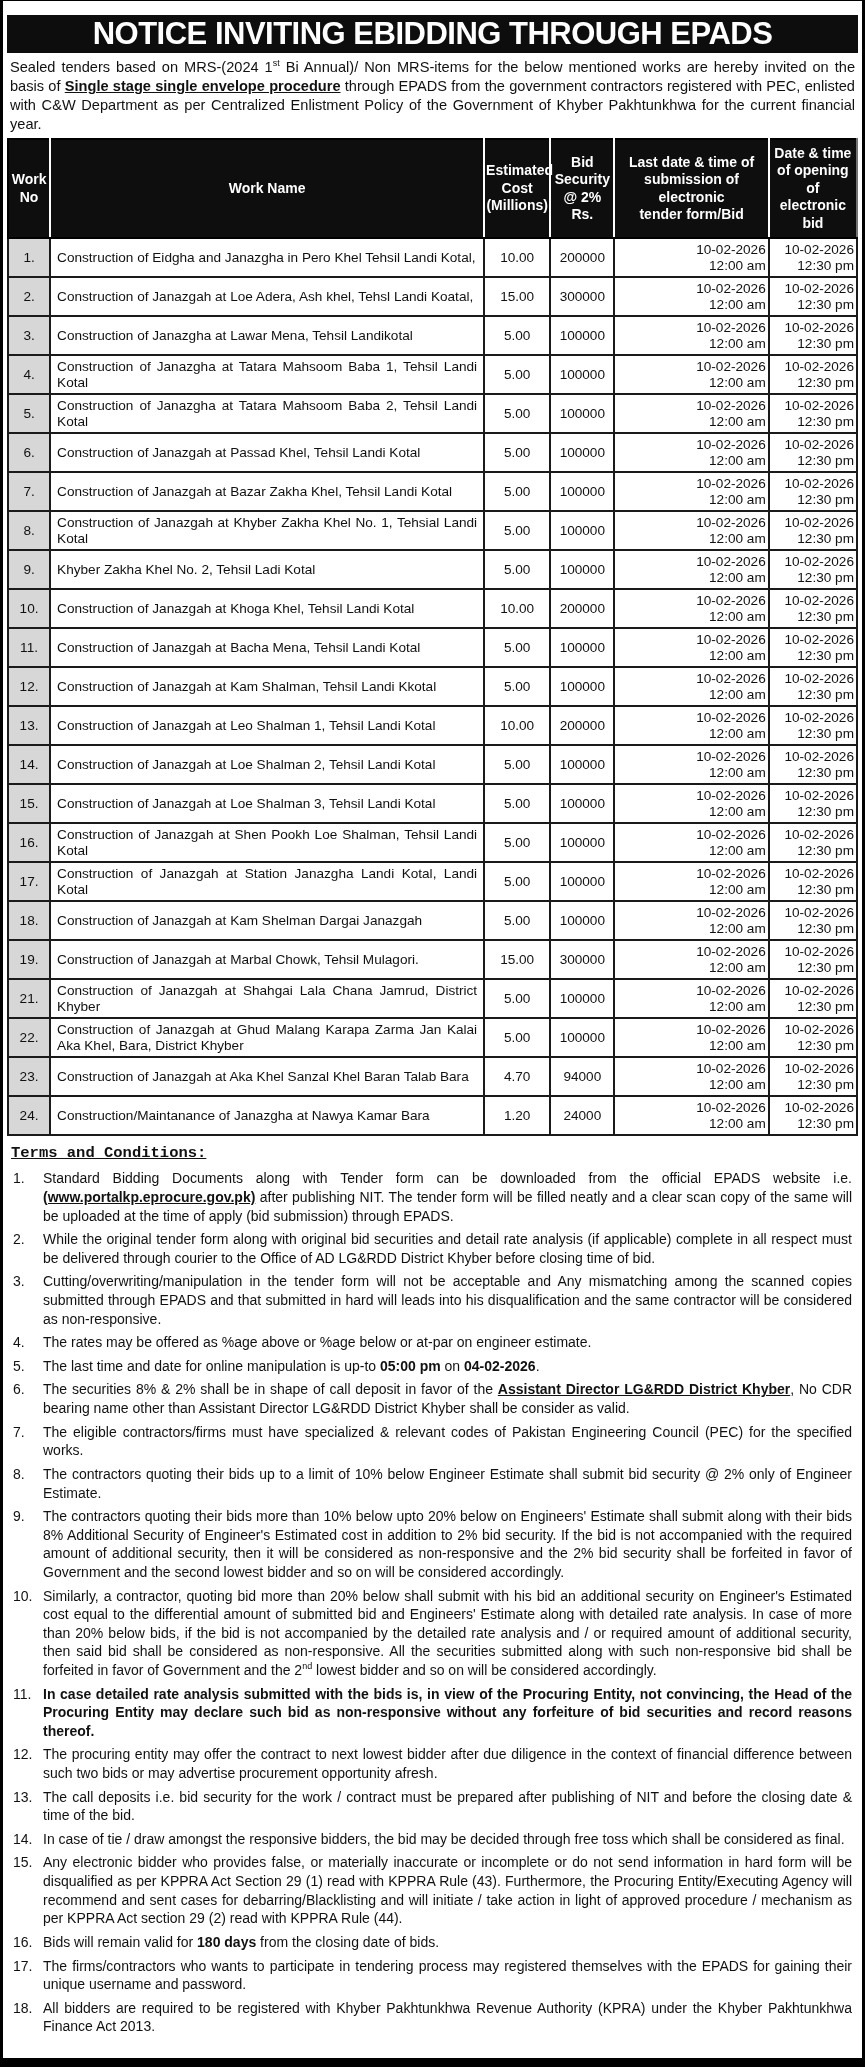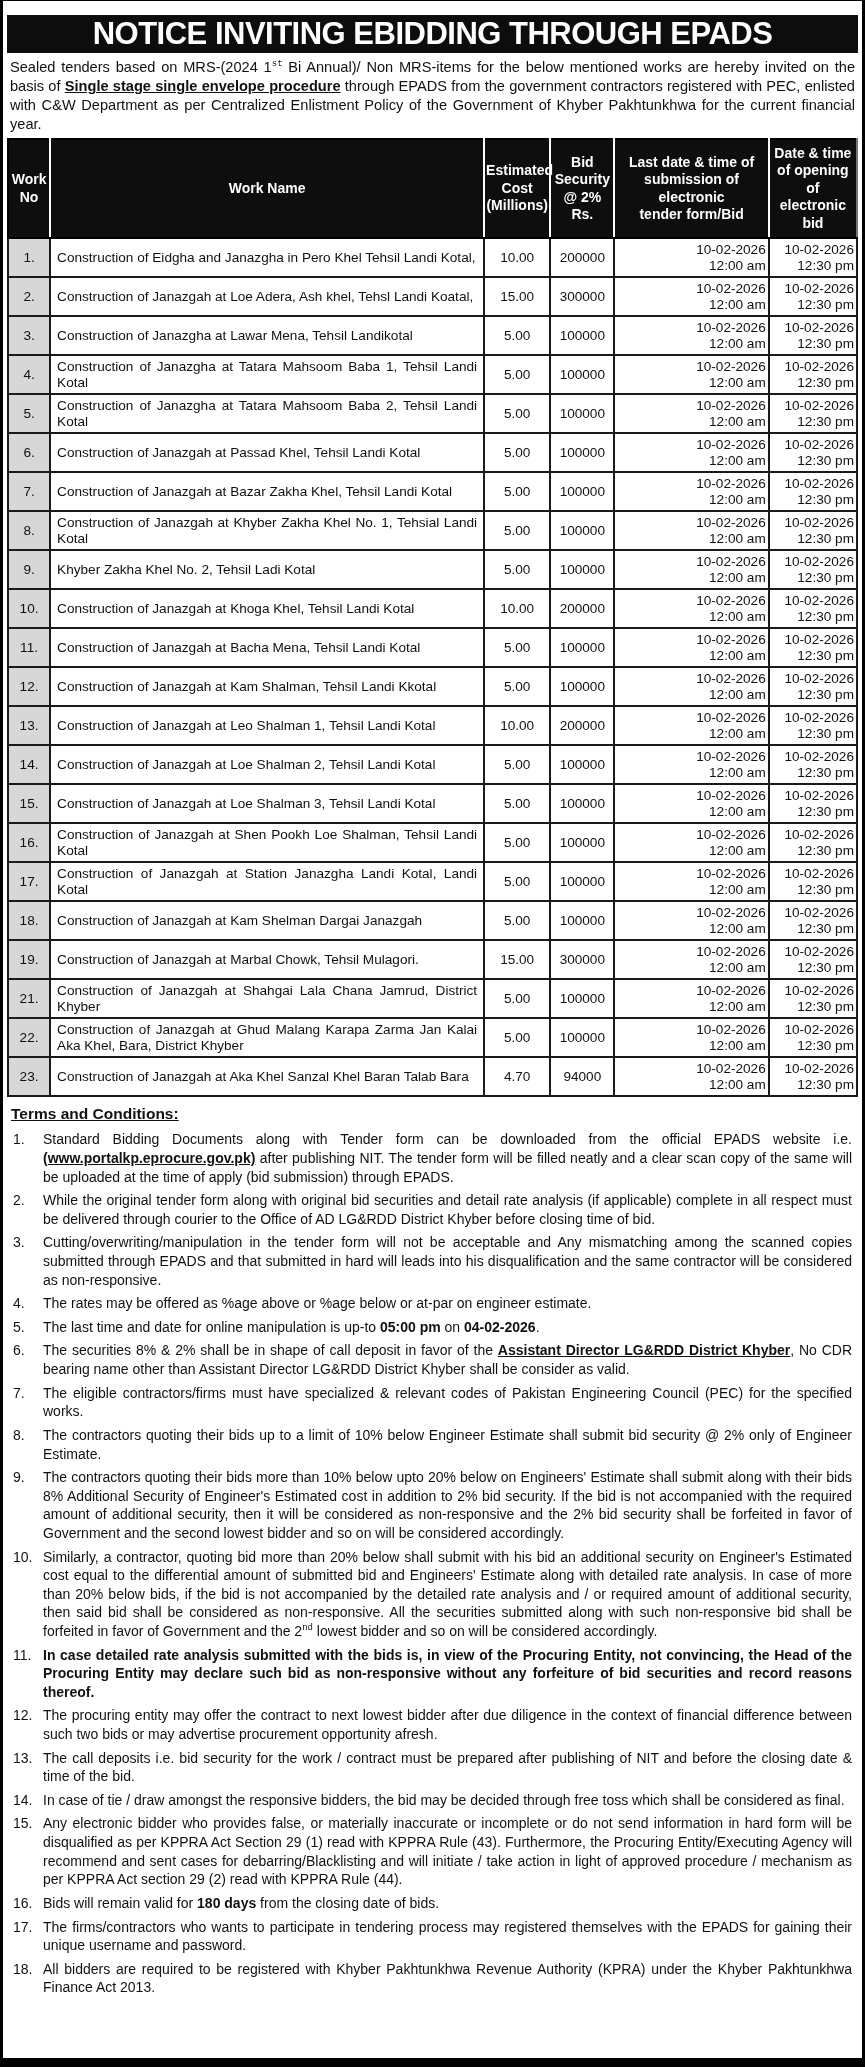--- a/index.html
+++ b/index.html
@@ -15,21 +15,21 @@
     background:#0d0d0d;color:#fff;text-align:center;
     font-weight:bold;font-size:31px;letter-spacing:-0.5px;
     padding:3px 0 4px 0;line-height:1.0;margin-top:12px;
   }
   
   .intro{
     font-size:14.6px;line-height:1.3;text-align:justify;
     padding:5px 3px 4px 3px;
   }
   .intro .b{font-weight:bold;}
-  sup{font-size:9px;font-family:Liberation Mono, monospace;}
+  sup{font-size:9px;}
   
   table.works{border-collapse:collapse;width:100%;table-layout:fixed;}
   table.works{border:2px solid #000;}
   th{
     background:#0e0e0e;color:#fff;font-weight:bold;font-size:14px;
     border:2px solid #fff;border-top:2px solid #000;border-bottom:2px solid #000;
     white-space:pre-line;padding:5px 1px;line-height:1.25;vertical-align:middle;
   }
   th:first-child{border-left:2px solid #000;}
   th:last-child{border-right:2px solid #737373;}
@@ -45,20 +45,21 @@
   col.c-name{width:433px;}
   col.c-cost{width:66px;}
   col.c-sec{width:64px;}
   col.c-sub{width:154px;}
   col.c-open{width:88px;}
   
   .terms{padding:6px 2px 4px 2px;}
   .terms-heading{
     font-weight:bold;font-size:15.5px;text-decoration:underline;
     margin:2px 0 7px 2px;
+    font-family:Liberation Mono, monospace;
   }
   .term-row{display:flex;margin-bottom:5px;}
   .term-num{flex:0 0 30px;padding-left:4px;font-size:14px;line-height:1.33;}
   .term-text{flex:1;text-align:justify;font-size:14px;line-height:1.33;padding-right:4px;}
   .term-text .b{font-weight:bold;}
   .term-text .u{text-decoration:underline;}
   .intro .u{text-decoration:underline;}
 </style>
 </head>
 <body>
@@ -335,20 +336,30 @@
           <td class="no">23.</td>
           <td class="name">Construction of Janazgah at Aka Khel Sanzal Khel Baran Talab Bara</td>
           <td class="cost">4.70</td>
           <td class="sec">94000</td>
           <td class="date">10-02-2026
 12:00 am</td>
           <td class="date">10-02-2026
 12:30 pm</td>
         </tr>
 
+        <tr>
+          <td class="no">24.</td>
+          <td class="name">Construction/Maintanance of Janazgha at Nawya Kamar Bara</td>
+          <td class="cost">1.20</td>
+          <td class="sec">24000</td>
+          <td class="date">10-02-2026
+12:00 am</td>
+          <td class="date">10-02-2026
+12:30 pm</td>
+        </tr>
       </tbody>
   </table>
 
   <div class="terms">
     <div class="terms-heading">Terms and Conditions:</div>
     <div class="terms-list">
 
         <div class="term-row">
           <span class="term-num">1.</span>
           <span class="term-text"><span>Standard Bidding Documents along with Tender form can be downloaded from the official EPADS website i.e. </span><span class="b u">(www.portalkp.eprocure.gov.pk)</span><span> after publishing NIT. The tender form will be filled neatly and a clear scan copy of the same will be uploaded at the time of apply (bid submission) through EPADS.</span></span>

